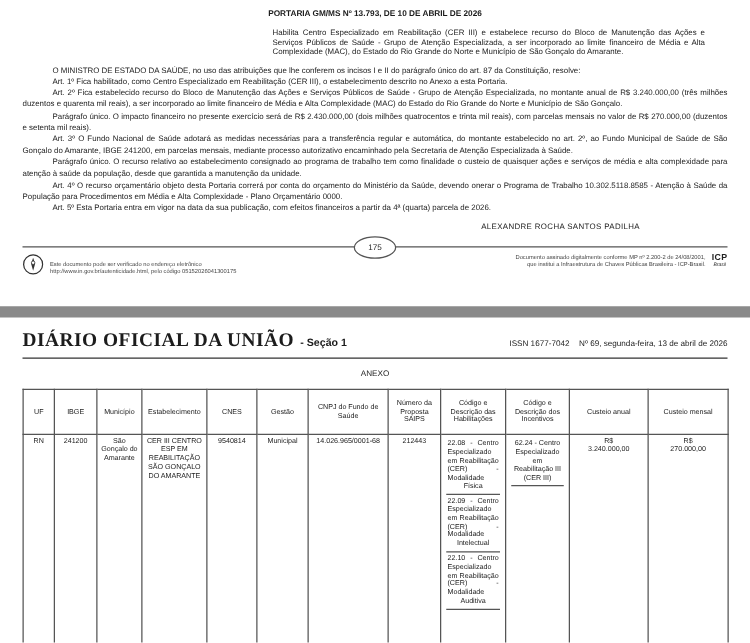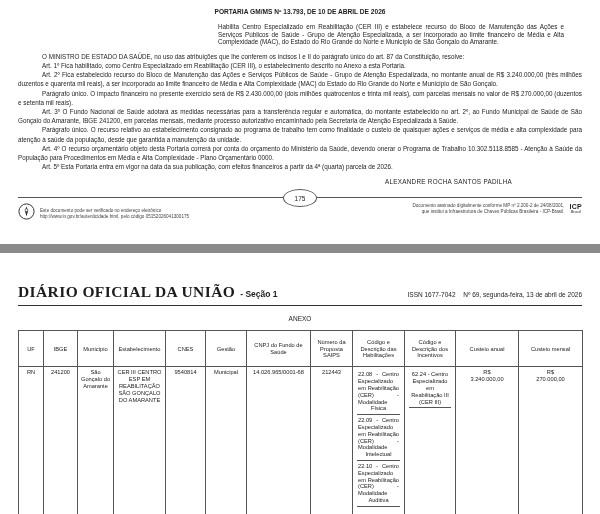--- a/index.html
+++ b/index.html
@@ -48,21 +48,21 @@
   .footer-right { display: flex; gap: 5px; align-items: center; }
   .icp-logo { text-align: center; color: #222; }
   .icp-top { font-weight: bold; font-size: 7px; line-height: 7px; letter-spacing: 0.3px; }
   .icp-bottom { font-size: 4px; line-height: 4.5px; font-style: italic; }
 
   
   .page-band { width: 600px; height: 9px; margin-top: 20px; }
 
   
   .masthead {
-    margin-top: 30px; padding: 0 18px;
+    margin-top: 10px; padding: 0 18px;
     display: flex; align-items: baseline;
   }
   .mh-title {
     font-family: "Liberation Serif", serif; font-weight: bold;
     font-size: 15.5px; letter-spacing: 0.4px; white-space: nowrap;
   }
   .mh-section { font-weight: bold; font-size: 8.5px; margin-left: 5px; white-space: nowrap; }
   .mh-issn { font-size: 6.5px; margin-left: 130px; white-space: nowrap; }
   .mh-edition { font-size: 6.5px; margin-left: auto; white-space: nowrap; }
   .mh-rule { margin: 4px 18px 0 18px; border-top: 1.4px solid #333; }

